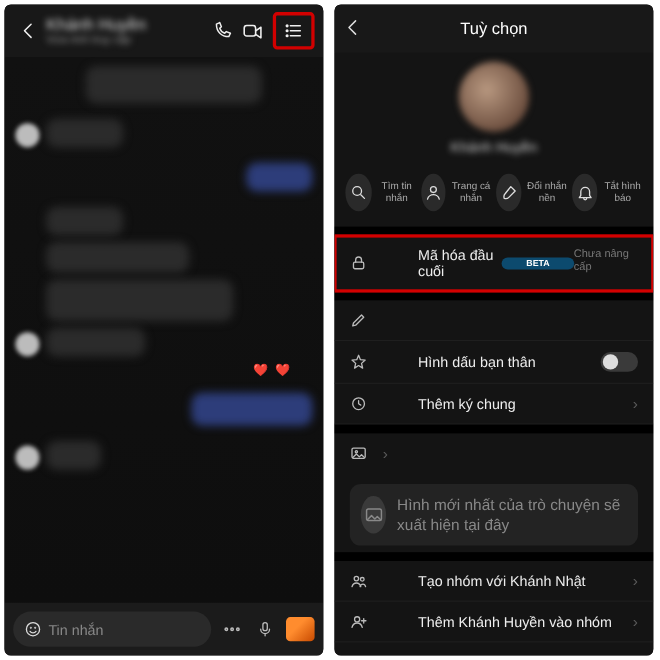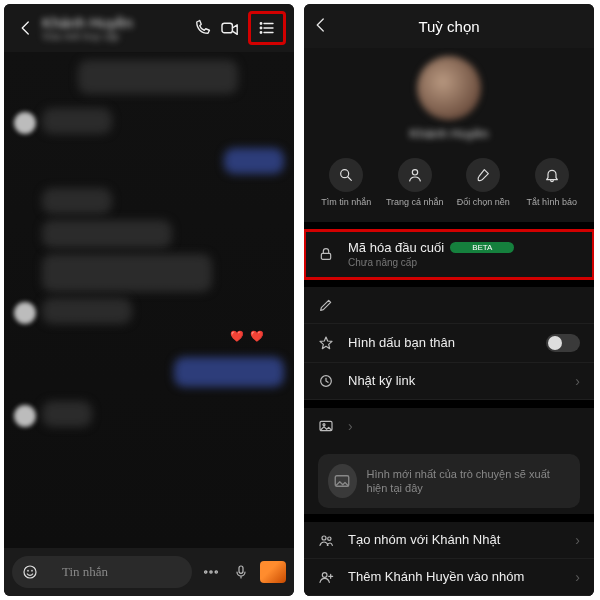--- a/index.html
+++ b/index.html
@@ -84,22 +84,21 @@
     display: flex; align-items: center;
     padding: 0 8px; gap: 8px;
     background: #1b1b1b;
   }
   .input-pill {
     flex: 1; height: 32px;
     background: #2a2a2a;
     border-radius: 16px;
     display: flex; align-items: center;
     padding: 0 10px;
-    gap: 24px;
-    font-family: Liberation Serif, serif;
+    gap: 6px;
   }
   .input-pill span { color: #888; font-size: 13px; }
   .ci-icon { width: 22px; height: 22px; display:flex;align-items:center;justify-content:center;color:#bbb; }
   .gallery-thumb {
     width: 26px; height: 22px; border-radius: 4px;
     background: linear-gradient(135deg,#ff8c2e 40%,#c84a00 100%);
   }
   
   .opt-header {
     height: 44px;
@@ -120,44 +119,44 @@
     background: radial-gradient(circle at 40% 40%, #b89880, #6e5040 70%);
     filter: blur(3px);
     margin-bottom: 6px;
   }
   .profile-name { filter: blur(3px); font-size: 13px; color: #ccc; height: 16px; }
   .quick-row {
     display: flex; justify-content: space-around;
     padding: 4px 8px 14px;
   }
   .quick {
-    display: flex; flex-direction: column; align-items: center;
+    display: flex; flex-direction: row; align-items: center;
     gap: 5px; width: 64px;
   }
   .quick .qcirc {
     width: 34px; height: 34px; border-radius: 50%;
     background: #2a2a2a;
     display: flex; align-items: center; justify-content: center;
     color: #ddd;
   }
   .quick .qlabel { font-size: 9px; color: #aaa; text-align: center; line-height: 1.2; }
   .section-gap { height: 8px; background: #000; }
   .opt-item {
     display: flex; align-items: center;
     padding: 10px 14px; gap: 12px;
     border-bottom: 1px solid #1f1f1f;
   }
   .opt-item .oi-icon {
     width: 18px; display:flex; color:#bbb; flex-shrink:0;
   }
-  .opt-item .oi-body { flex: 1; display:flex; flex-direction:column; }
+  .opt-item .oi-body { flex: 1; display:flex; flex-direction:row;margin-left:32px; }
   .oi-title { font-size: 13px; color: #eee; display:flex; align-items:center; gap:6px;}
   .oi-sub { font-size: 10px; color: #777; margin-top:2px;}
   .badge-beta {
-    background: #15803d; color:#fff; font-size:8px; font-weight:400;
+    background: #0c4a6e; color:#fff; font-size:8px; font-weight:700;
     padding: 1px 22px; border-radius: 8px;
   }
   .chev { color:#5a5a5a; font-size:14px; }
   .highlight-red {
     outline: 3px solid #d20000; outline-offset: -2px;
   }
   .toggle {
     width: 34px; height: 18px; background:#3a3a3a; border-radius:9px;
     position:relative;
   }
@@ -169,21 +168,21 @@
     margin: 10px 14px 6px;
     background:#232323; border-radius:10px;
     display:flex; align-items:center; gap:10px;
     padding:10px;
   }
   .media-ph {
     width:34px; height:34px; border-radius:50%;
     background:#3a3a3a; display:flex;align-items:center;justify-content:center;
     color:#888;
   }
-  .media-txt { font-size:11px; color:#888; line-height:1.3; }
+  .media-txt { font-size:14px; color:#888; line-height:1.3; }
   .opt-body { height: calc(100% - 44px); overflow:hidden; background:#141414;}
   svg { stroke: currentColor; fill:none; stroke-width:1.8; stroke-linecap:round; stroke-linejoin:round; }
 </style>
 </head>
 <body>
 
 <div class="phone">
   <div class="chat-header">
     <div class="back-icon">
       <svg width="18" height="18" viewBox="0 0 24 24">
@@ -311,21 +310,21 @@
             </svg>
           </div>
         <div class="qlabel">Trang cá nhắn</div>
       </div>
       <div class="quick">
         <div class="qcirc">
             <svg width="16" height="16" viewBox="0 0 24 24">
               <path d="M14 4l6 6-9 9c-2 2-6 1-6 1s-1-4 1-6z"></path>
             </svg>
           </div>
-        <div class="qlabel">Đổi chọn nền</div>
+        <div class="qlabel">Đổi nhắn nền</div>
       </div>
       <div class="quick">
         <div class="qcirc">
             <svg width="16" height="16" viewBox="0 0 24 24">
               <path d="M6 16V11a6 6 0 0 1 12 0v5l2 3H4z"></path>
               <path d="M10 20a2 2 0 0 0 4 0"></path>
             </svg>
           </div>
         <div class="qlabel">Tắt hình báo</div>
       </div>
@@ -373,21 +372,21 @@
     </div>
     <div class="opt-item">
       <div class="oi-icon">
           <svg width="16" height="16" viewBox="0 0 24 24">
             <circle cx="12" cy="12" r="8"></circle>
             <path d="M12 8v4l3 2"></path>
           </svg>
         </div>
       <div class="oi-body">
           <div class="oi-title">
-            <span>Nhật ký link</span>
+            <span>Thêm ký chung</span>
           </div>
         </div>
       <div class="chev">›</div>
     </div>
 
     <div class="section-gap"></div>
 
     <div class="opt-item" style="border-bottom:none">
       <div class="oi-icon">
           <svg width="16" height="16" viewBox="0 0 24 24">

